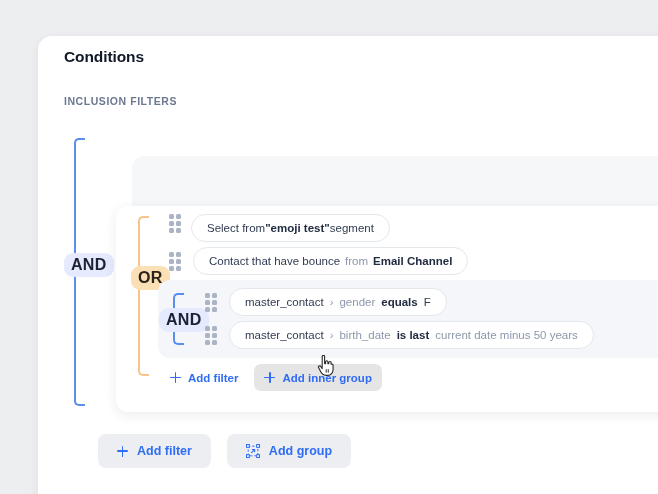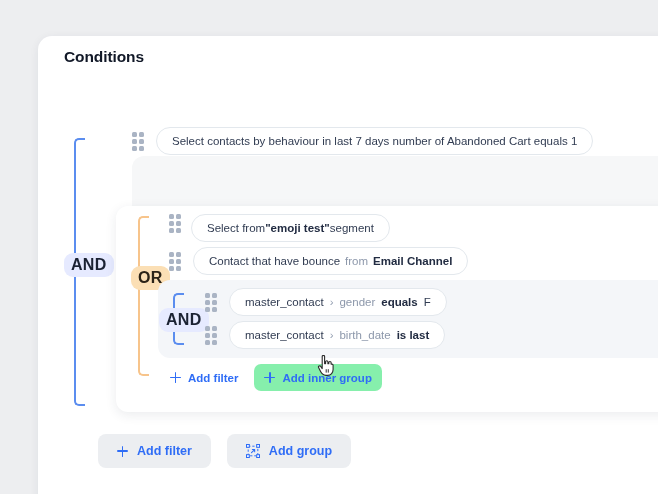--- a/index.html
+++ b/index.html
@@ -242,21 +242,21 @@
     padding: 0 10px;
     border-radius: 7px;
     font-size: 11.5px;
     font-weight: bold;
     color: #2f6df6;
     background: transparent;
     border: none;
     cursor: pointer;
     white-space: nowrap;
   }
-  .link-btn.hovered { background: #86efac; }
+  .link-btn.hovered { background: #e5e5e5; }
 
   .plus-icon {
     position: relative;
     width: 11px;
     height: 11px;
     flex: none;
   }
   .plus-icon::before,
   .plus-icon::after {
     content: "";
@@ -301,41 +301,29 @@
     height: 22px;
     pointer-events: none;
   }
 </style>
 </head>
 <body>
 
 <div id="conditions-card">
 
   <div id="page-title">Conditions</div>
+  <div id="inclusion-filters-label">INCLUSION FILTERS</div>
 
   <div id="group-outer">
 
     <div id="bracket-outer" class="bracket bracket-and"></div>
     <div id="badge-outer-and" class="op-badge op-and">AND</div>
 
     <div id="group-or-shell"></div>
 
-    <div id="row-behaviour">
-      <span class="drag-handle">
-        <i></i>
-          <i></i>
-          <i></i>
-          <i></i>
-          <i></i>
-          <i></i>
-      </span>
-      <span class="pill">
-        <span>Select contacts by behaviour in last 7 days number of Abandoned Cart equals 1</span>
-      </span>
-    </div>
 
     <div id="group-or-panel">
 
       <div id="bracket-or" class="bracket bracket-or"></div>
       <div id="badge-or" class="op-badge op-or">OR</div>
 
       <div id="row-segment">
         <span class="drag-handle">
           <i></i>
             <i></i>
@@ -397,20 +385,21 @@
               <i></i>
               <i></i>
               <i></i>
               <i></i>
           </span>
           <span class="pill">
             <span>master_contact</span>
             <span class="sep" style="padding:0 6px">›</span>
             <span class="muted">birth_date</span>
             <span class="strong" style="padding-left:6px">is last</span>
+            <span class="muted" style="padding-left:6px">current date minus 50 years</span>
           </span>
         </div>
       </div>
 
       <div id="inner-actions">
         <button class="link-btn">
           <span class="plus-icon"></span>
           <span>Add filter</span>
         </button>
         <button class="link-btn hovered">

